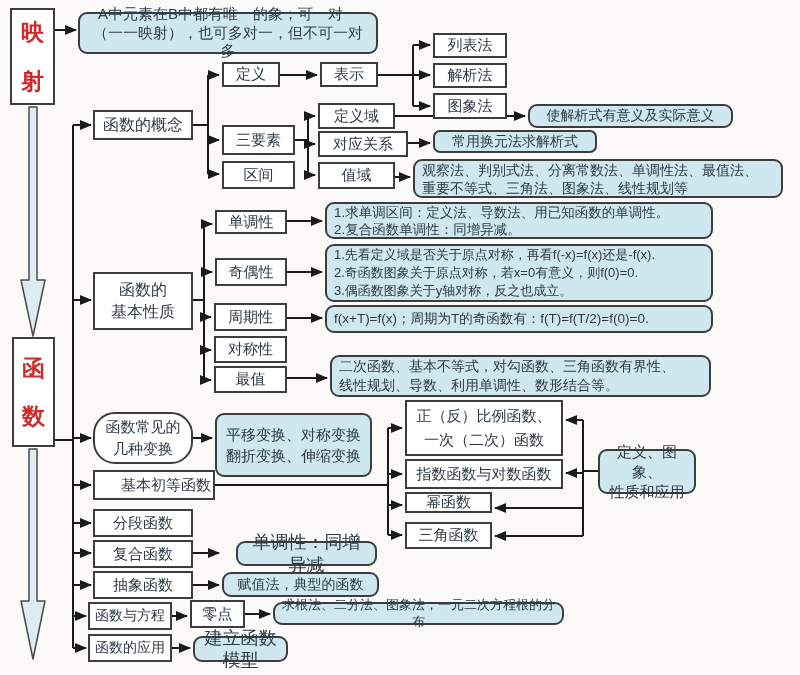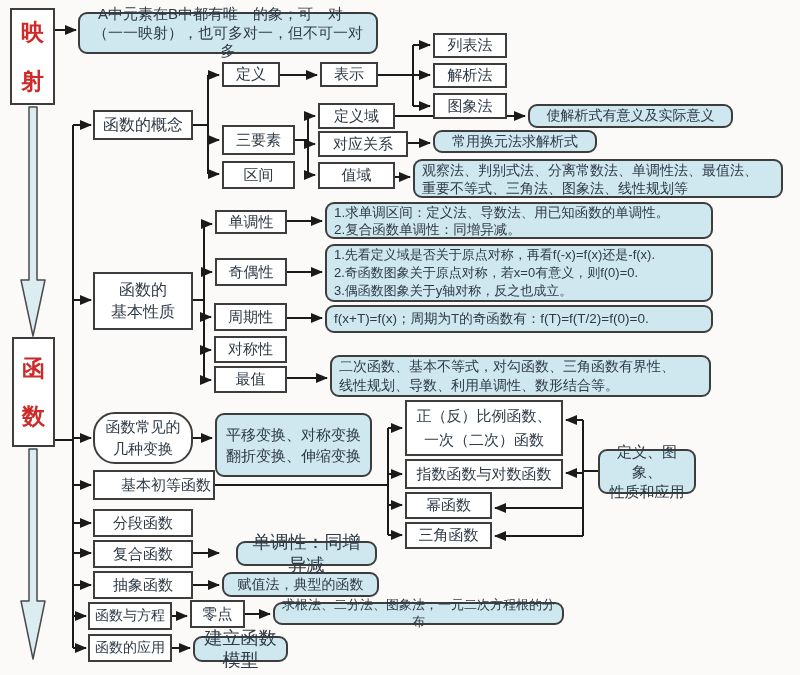--- a/index.html
+++ b/index.html
@@ -27,39 +27,39 @@
   #n-biaoshi{left:320px;top:62px;width:58px;height:25px;}
   #n-liebiaofa{left:433px;top:33px;width:74px;height:25px;}
   #n-jiexifa{left:433px;top:63px;width:74px;height:25px;}
   #n-tuxiangfa{left:433px;top:93px;width:74px;height:26px;}
   #n-sanyaosu{left:222px;top:125px;width:73px;height:30px;}
   #n-qujian{left:222px;top:161px;width:73px;height:28px;}
   #n-dingyiyu{left:318px;top:103px;width:77px;height:26px;}
   #n-duiying{left:318px;top:131px;width:90px;height:26px;}
   #n-zhiyu{left:318px;top:162px;width:77px;height:27px;}
   #n-jiexishi-note{left:528px;top:104px;width:205px;height:24px;font-size:14px;}
-  #n-huanyuan-note{left:433px;top:130px;width:164px;height:23px;font-size:14px;}
+  #n-huanyuan-note{left:433px;top:130px;width:164px;height:23px;font-size:14px;border-radius:7px;}
   #n-zhiyu-note{left:413px;top:159px;width:370px;height:39px;font-size:14px;line-height:18px;}
   #n-xingzhi{left:93px;top:272px;width:100px;height:58px;font-size:16px;line-height:22px;}
   #n-dandiao{left:215px;top:210px;width:72px;height:24px;}
   #n-qiou{left:215px;top:258px;width:72px;height:28px;}
   #n-zhouqi{left:214px;top:303px;width:73px;height:28px;}
   #n-duichen{left:214px;top:336px;width:73px;height:27px;}
   #n-zuizhi{left:214px;top:366px;width:73px;height:27px;}
   #n-dandiao-note{left:325px;top:202px;width:388px;height:37px;font-size:13.5px;line-height:17px;}
   #n-qiou-note{left:325px;top:244px;width:388px;height:58px;font-size:13px;line-height:18px;}
   #n-zhouqi-note{left:325px;top:305px;width:388px;height:28px;font-size:13.5px;}
   #n-zuizhi-note{left:330px;top:355px;width:381px;height:42px;font-size:14px;line-height:19px;}
   #n-hanshu{left:12px;top:337px;width:43px;height:110px;}
   #n-bianhuan{left:93px;top:412px;width:100px;height:52px;line-height:22px;border-radius:22px;}
   #n-bianhuan-note{left:215px;top:413px;width:157px;height:64px;line-height:21px;}
   #n-chudeng{left:93px;top:470px;width:122px;height:30px;padding-left:24px;}
   #n-bili{left:405px;top:400px;width:158px;height:56px;line-height:24px;}
   #n-zhishu{left:405px;top:459px;width:158px;height:30px;}
-  #n-mi{left:405px;top:492px;width:87px;height:27px;}
+  #n-mi{left:405px;top:492px;width:87px;height:21px;}
   #n-sanjiao{left:405px;top:522px;width:87px;height:27px;}
   #n-dingyitu-note{left:598px;top:449px;width:98px;height:45px;line-height:20px;}
   #n-fenduan{left:93px;top:509px;width:100px;height:28px;}
   #n-fuhe{left:93px;top:540px;width:100px;height:28px;}
   #n-fuhe-note{left:236px;top:541px;width:141px;height:25px;font-size:18px;}
   #n-chouxiang{left:93px;top:571px;width:100px;height:28px;}
   #n-chouxiang-note{left:222px;top:572px;width:157px;height:25px;font-size:14px;}
   #n-fangcheng{left:88px;top:602px;width:84px;height:28px;font-size:14px;}
   #n-lingdian{left:190px;top:600px;width:55px;height:28px;}
   #n-lingdian-note{left:273px;top:602px;width:291px;height:23px;font-size:13px;}

